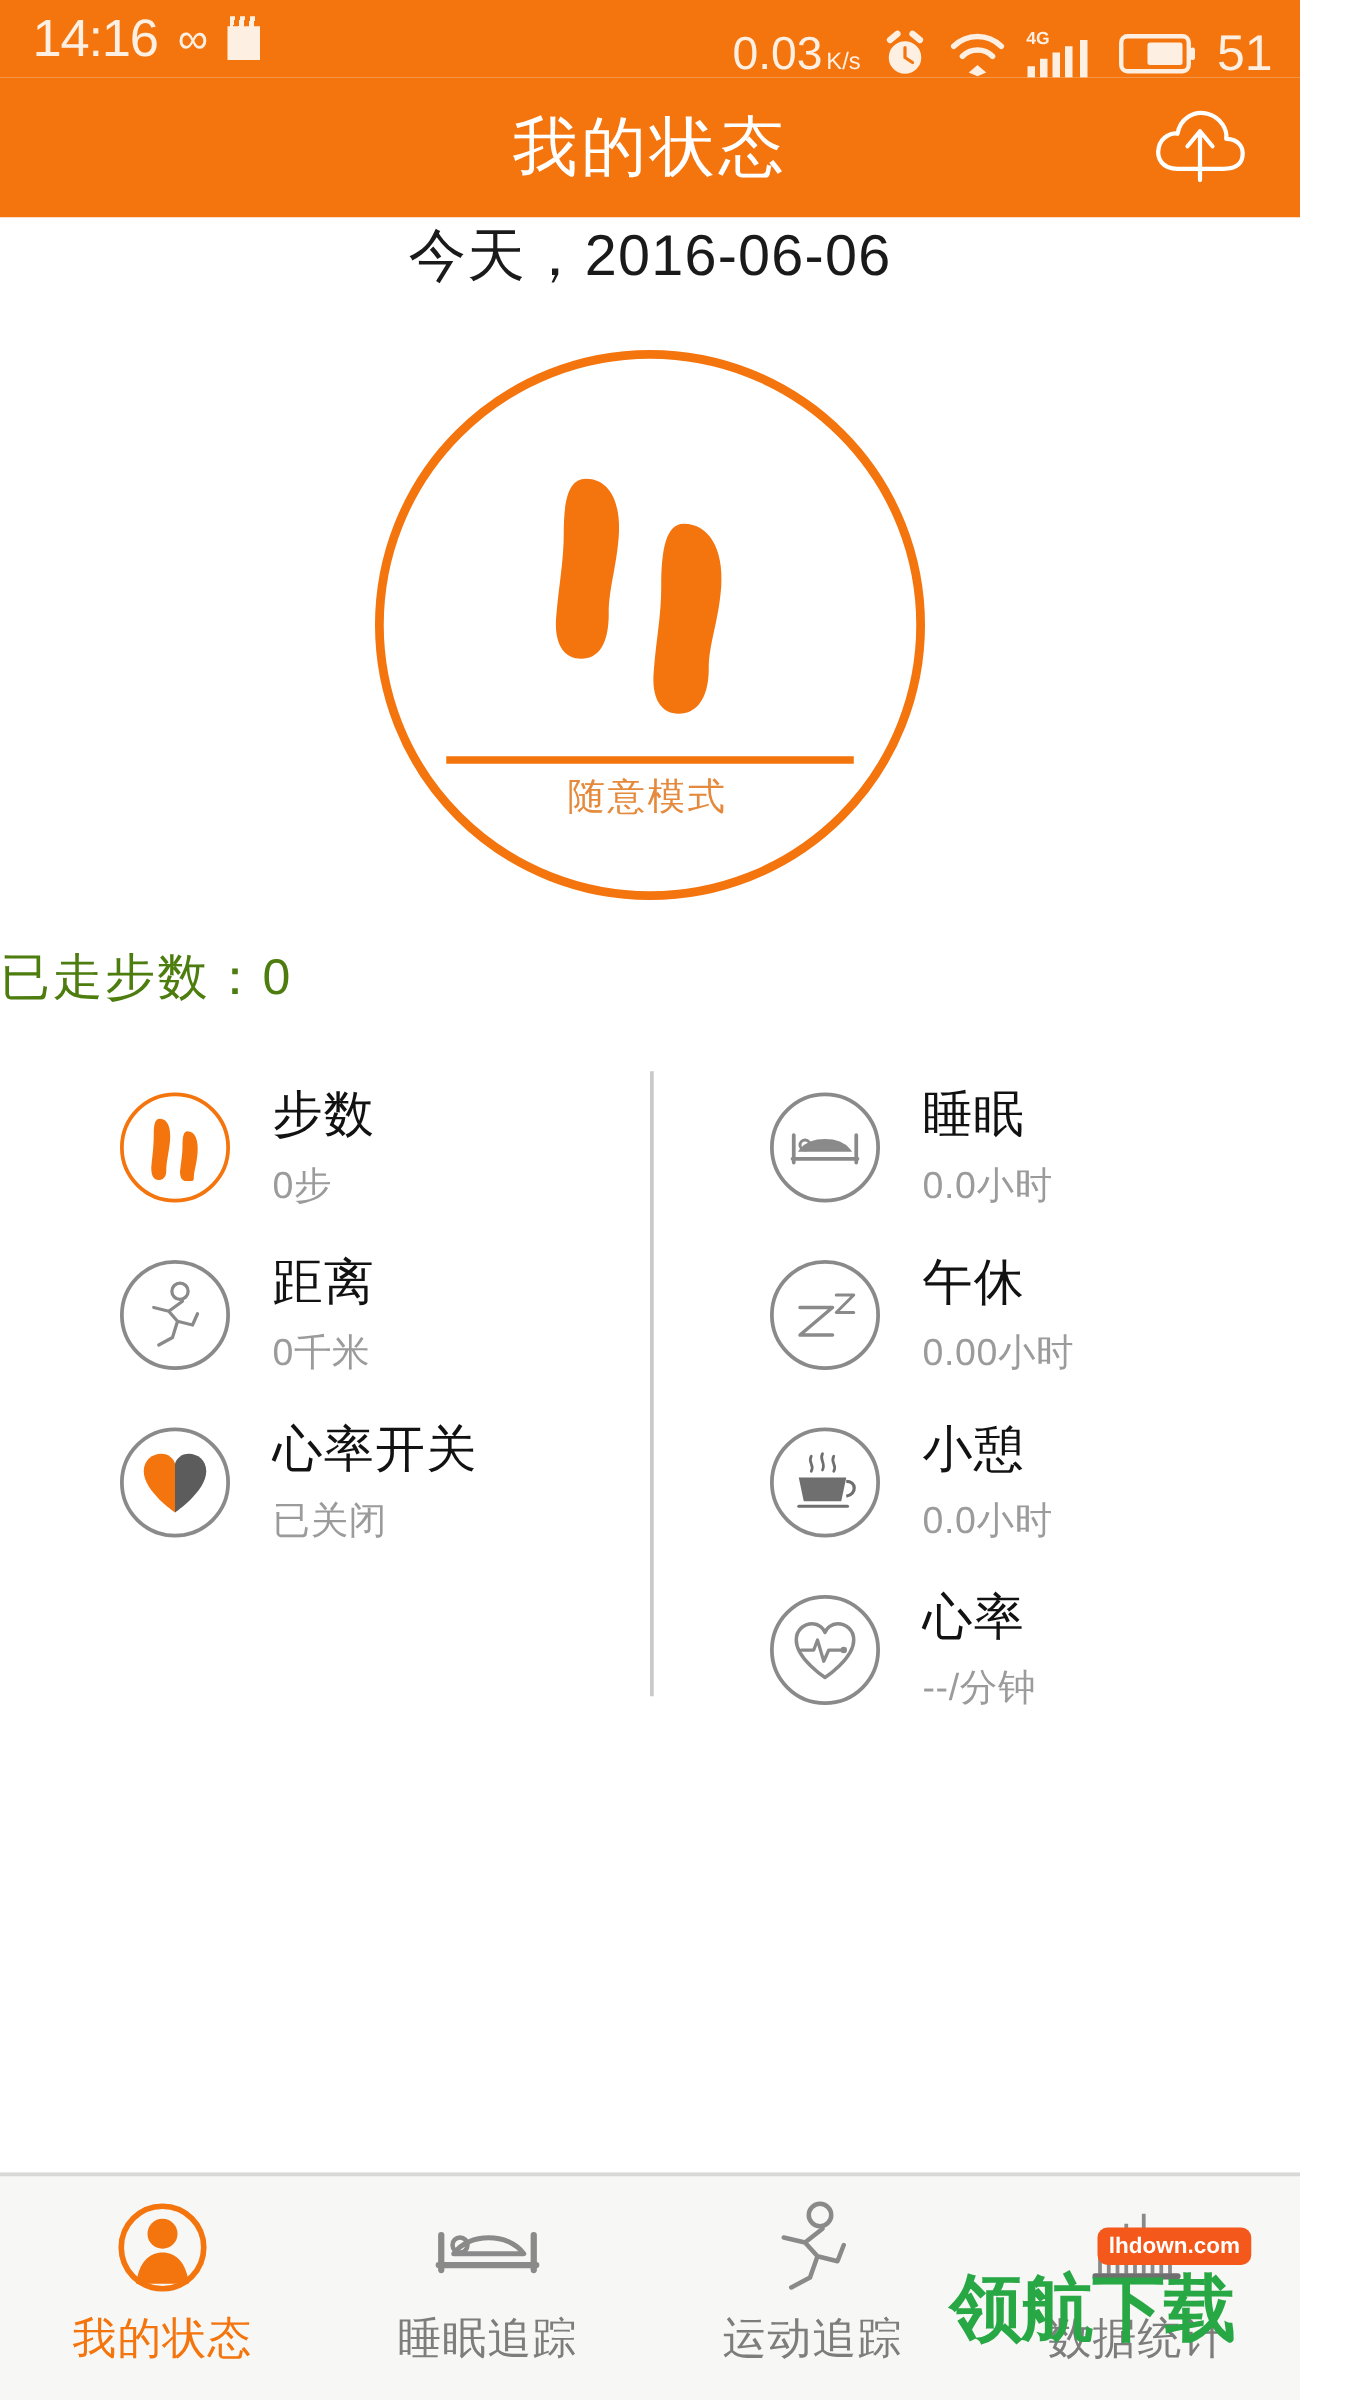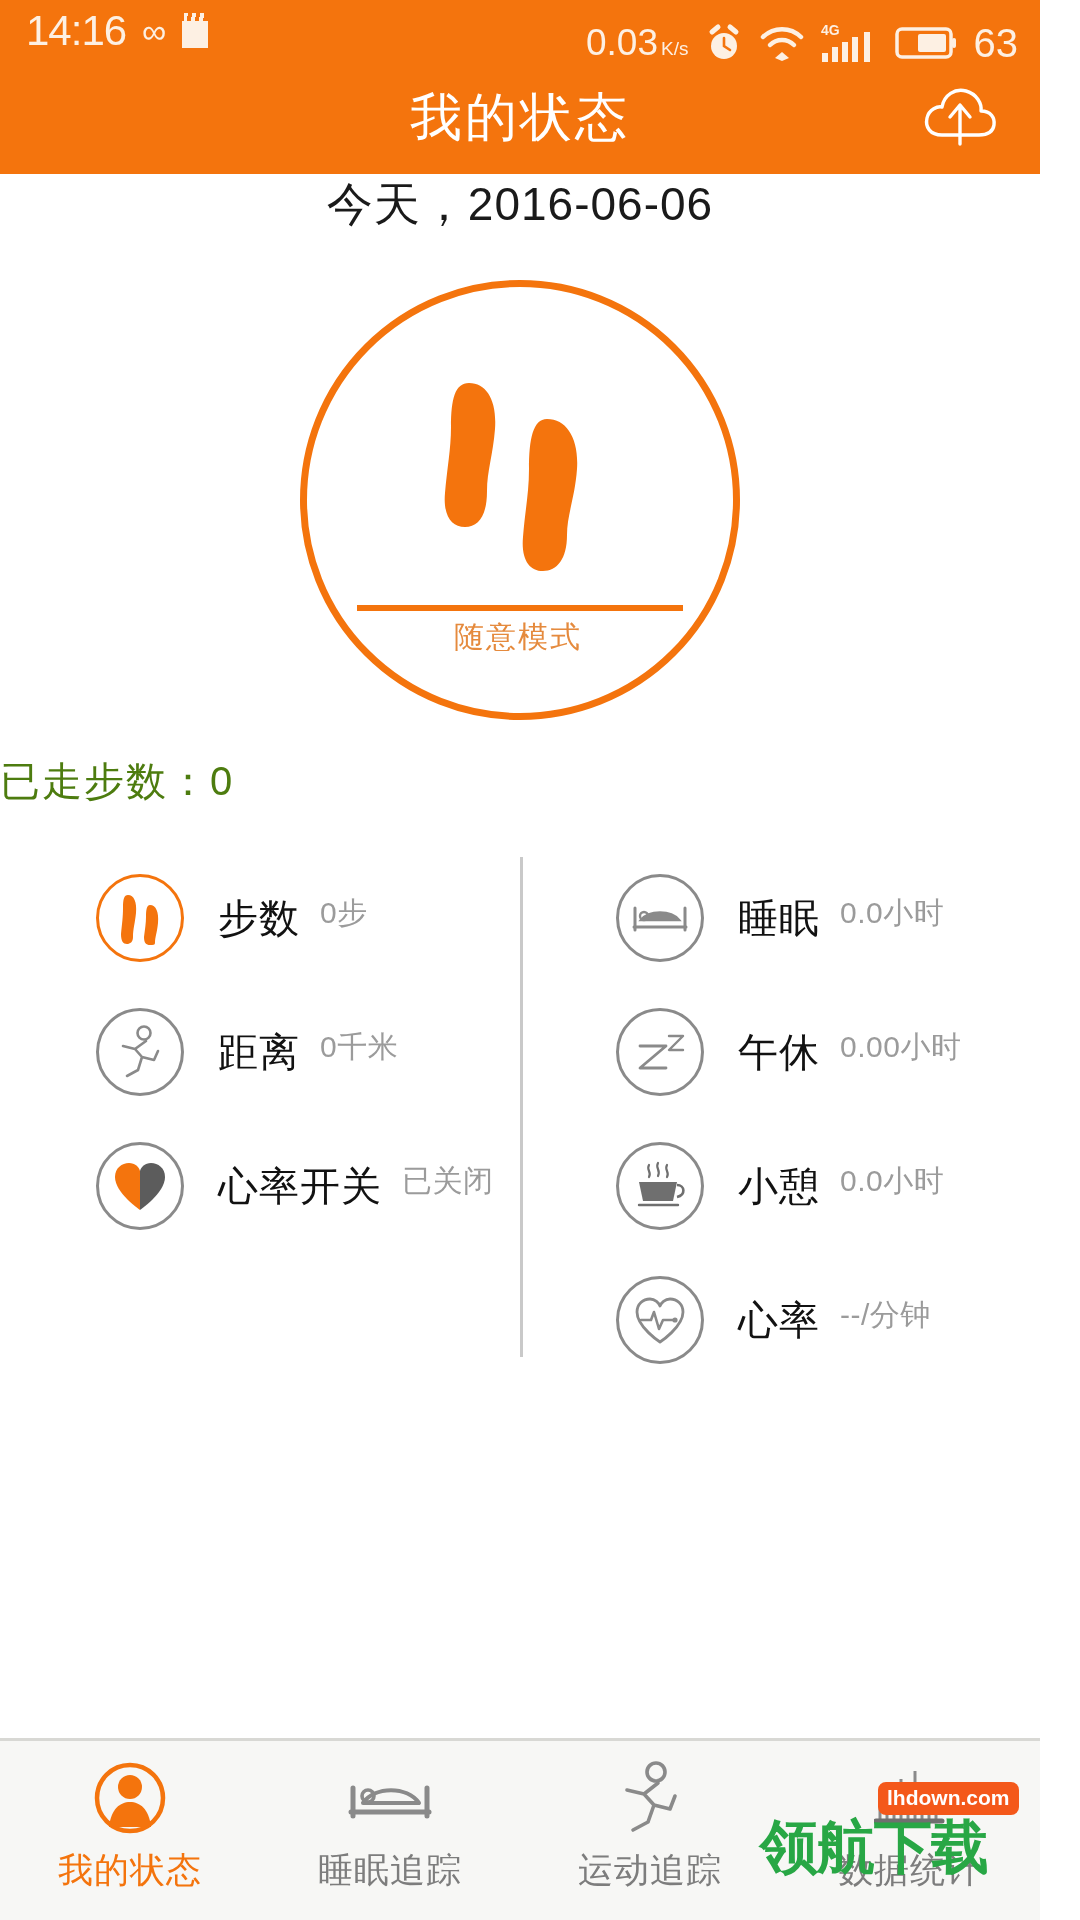--- a/index.html
+++ b/index.html
@@ -110,21 +110,21 @@
     height: 134px;
     display: flex; align-items: center; gap: 34px;
   }
   .stat-icon {
     width: 88px; height: 88px; border-radius: 50%;
     border: 3px solid #8a8a8a;
     display: flex; align-items: center; justify-content: center;
     flex: none;
   }
   .stat-icon.accent { border-color: #f4740d; }
-  .stat-text { display: flex; flex-direction: row; gap: 20px; }
+  .stat-text { display: flex; flex-direction: column; gap: 20px; }
   .stat-label { font-size: 40px; color: #121212; letter-spacing: 1px; line-height: 1.05; }
   .stat-value { font-size: 30px; color: #9b9b9b; letter-spacing: 0.5px; line-height: 1.05; }
 
   
   .tabbar {
     height: 182px; flex: none;
     background: #f7f7f5;
     border-top: 3px solid #d8d8d4;
     display: flex; align-items: flex-start;
     position: relative;
@@ -146,21 +146,21 @@
     pointer-events: none;
   }
   .wm-text {
     font-size: 58px; font-weight: bold; color: #28a745;
     letter-spacing: -1px; line-height: 1;
     font-family: "Liberation Sans", "DejaVu Sans", sans-serif;
   }
   .wm-badge {
     position: absolute; left: 118px; top: -36px;
     background: #f4581a; color: #ffffff;
-    font-size: 21px; font-weight: bold;
+    font-size: 18px; font-weight: bold;
     padding: 4px 9px 5px; border-radius: 8px;
     white-space: nowrap;
   }
 </style>
 </head>
 <body>
 
 <div class="screen">
 
   <div class="statusbar">
@@ -195,21 +195,21 @@
         <rect x="12" y="26" width="6" height="17" fill="#fdf0e3"></rect>
         <rect x="22" y="21" width="6" height="22" fill="#fdf0e3"></rect>
         <rect x="32" y="16" width="6" height="27" fill="#fdf0e3"></rect>
         <rect x="44" y="11" width="6" height="32" fill="#fdf0e3"></rect>
       </svg>
       <svg class="ico" width="62" height="36" viewBox="0 0 62 36">
         <rect x="2" y="4" width="54" height="28" rx="5" stroke="#fdf0e3" stroke-width="3.5" fill="none"></rect>
         <rect x="23" y="9" width="28" height="18" rx="2" fill="#fdf0e3"></rect>
         <rect x="57" y="13" width="4" height="10" rx="2" fill="#fdf0e3"></rect>
       </svg>
-      <span class="sb-batt-txt">63</span>
+      <span class="sb-batt-txt">51</span>
     </div>
   </div>
 
   <div class="appbar">
     <div class="appbar-title">我的状态</div>
     <div class="upload-btn">
       <svg width="78" height="74" viewBox="0 0 78 74">
         <path d="M21 54 C9 54 4 46 6 37 C8 28 17 25 21 26 C23 14 34 7 45 10 C56 13 61 23 60 30 C70 30 74 37 73 44 C72 51 66 54 58 54 Z" stroke="#ffffff" stroke-width="3.4" fill="none" stroke-linejoin="round"></path>
         <path d="M39 63 L39 26 M39 24 L29 36 M39 24 L49 36" stroke="#ffffff" stroke-width="3.4" fill="none" stroke-linecap="round" stroke-linejoin="round"></path>
       </svg>

